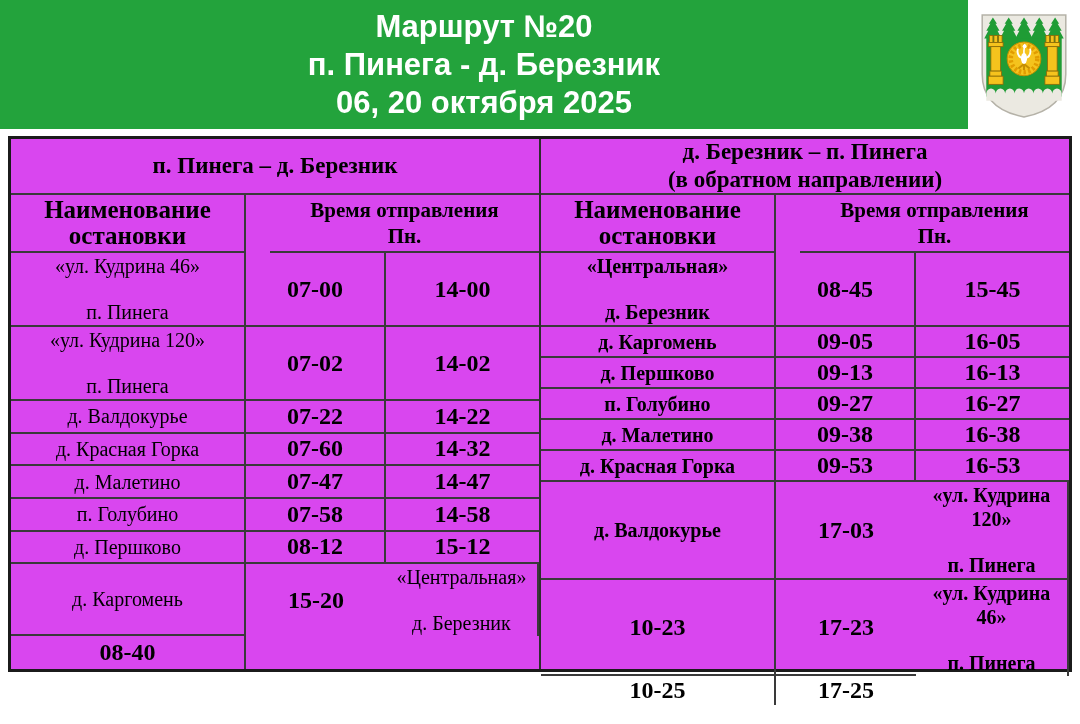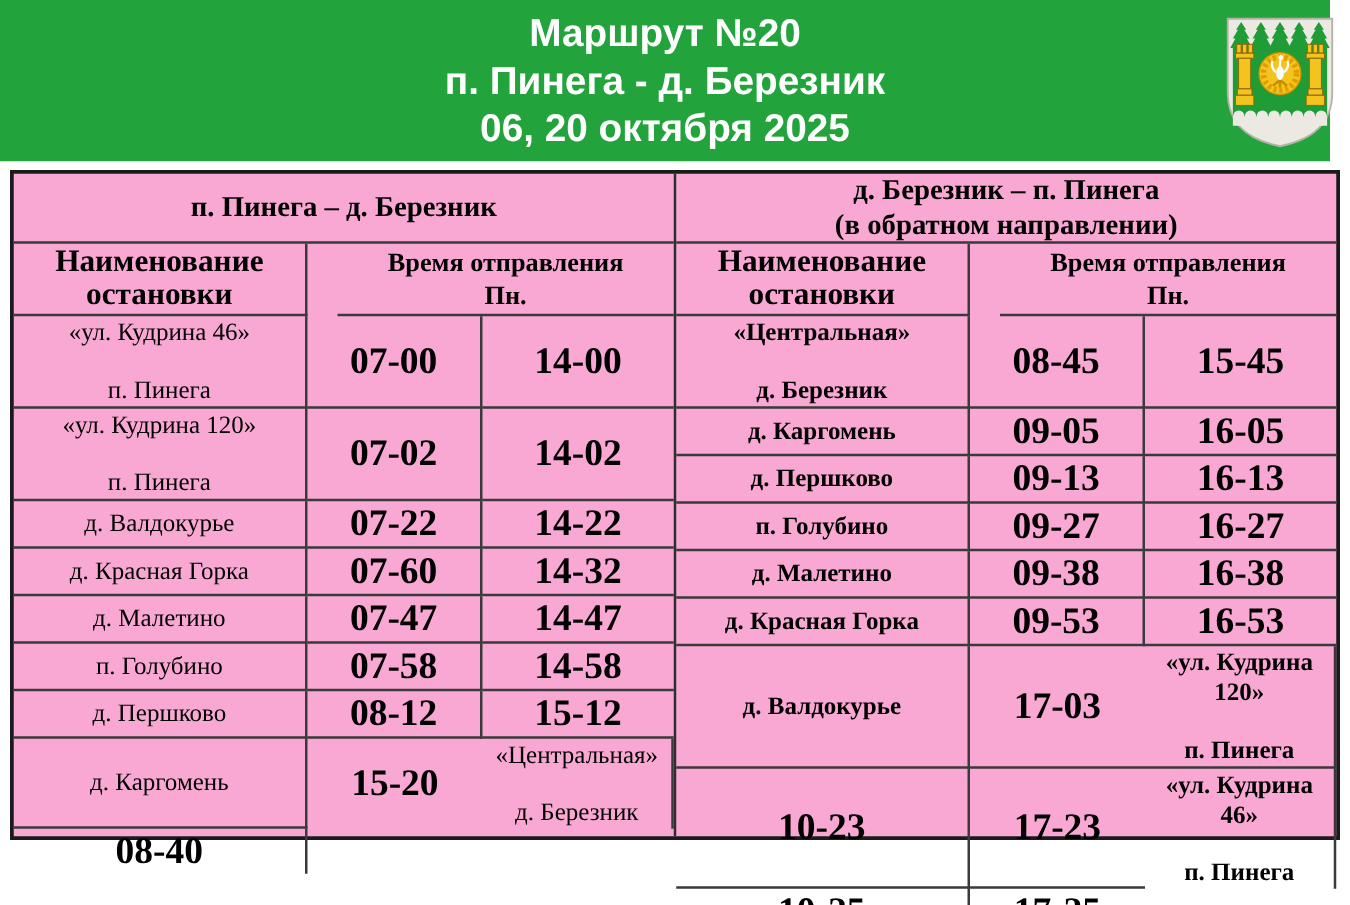--- a/index.html
+++ b/index.html
@@ -1,52 +1,52 @@
 <!DOCTYPE html>
 <html><head>
 <meta charset="utf-8">
 <style>
   html,body{margin:0;padding:0;width:1080px;height:724px;background:#ffffff;overflow:hidden;}
   *{box-sizing:border-box;}
 
   
   .banner{
-    position:absolute;left:0;top:0;width:1064px;height:129px;
+    position:absolute;left:0;top:0;width:968px;height:129px;
     background:#23a33c;color:#ffffff;
     display:flex;flex-direction:column;justify-content:center;align-items:center;
     font-family:"Liberation Sans",sans-serif;font-weight:700;
     font-size:31px;line-height:38px;text-align:center;
   }
 
   
   .emblem{position:absolute;top:13px;right:11px;width:90px;height:106px;}
   .emblem svg{display:block;width:100%;height:100%;}
 
   
   .schedule{
     position:absolute;left:8px;top:136px;width:1064px;height:536px;
-    display:flex;background:#f9a8d4;border:3px solid #1b1b1b;
+    display:flex;background:#d946ef;border:3px solid #1b1b1b;
     font-family:"Liberation Serif",serif;color:#000000;
   }
   .half{
     flex:1 1 0;display:grid;
     grid-template-columns:44.5% 26.5% 1fr;
     grid-template-rows:56px 58px repeat(9,1fr);
   }
   .half-0{border-right:2px solid #2e2e2e;}
   .cell{
     display:flex;flex-direction:column;justify-content:center;align-items:center;
     text-align:center;border-bottom:2px solid #3a3a3a;padding:1px 4px;
   }
   .dir{grid-column:1 / span 3;font-weight:700;font-size:23px;line-height:28px;}
   .h-stop{font-weight:700;font-size:25px;line-height:26px;border-right:2px solid #3a3a3a;}
   .h-time{grid-column:2 / span 2;font-weight:700;font-size:21px;line-height:26px;margin-left:24px;}
   .stop{font-size:20px;line-height:24px;border-right:2px solid #3a3a3a;gap:22px;}
   .half-1 .stop{font-weight:700;}
-  .time{font-weight:700;font-size:30px;}
+  .time{font-weight:700;font-size:24px;}
   .c2{border-right:2px solid #3a3a3a;}
   .half > .cell:nth-last-child(-n+3){border-bottom:none;}
 </style>
 </head>
 <body>
 
 <div class="banner">
   <div>Маршрут №20</div>
   <div>п. Пинега - д. Березник</div>
   <div>06, 20 октября 2025</div>

